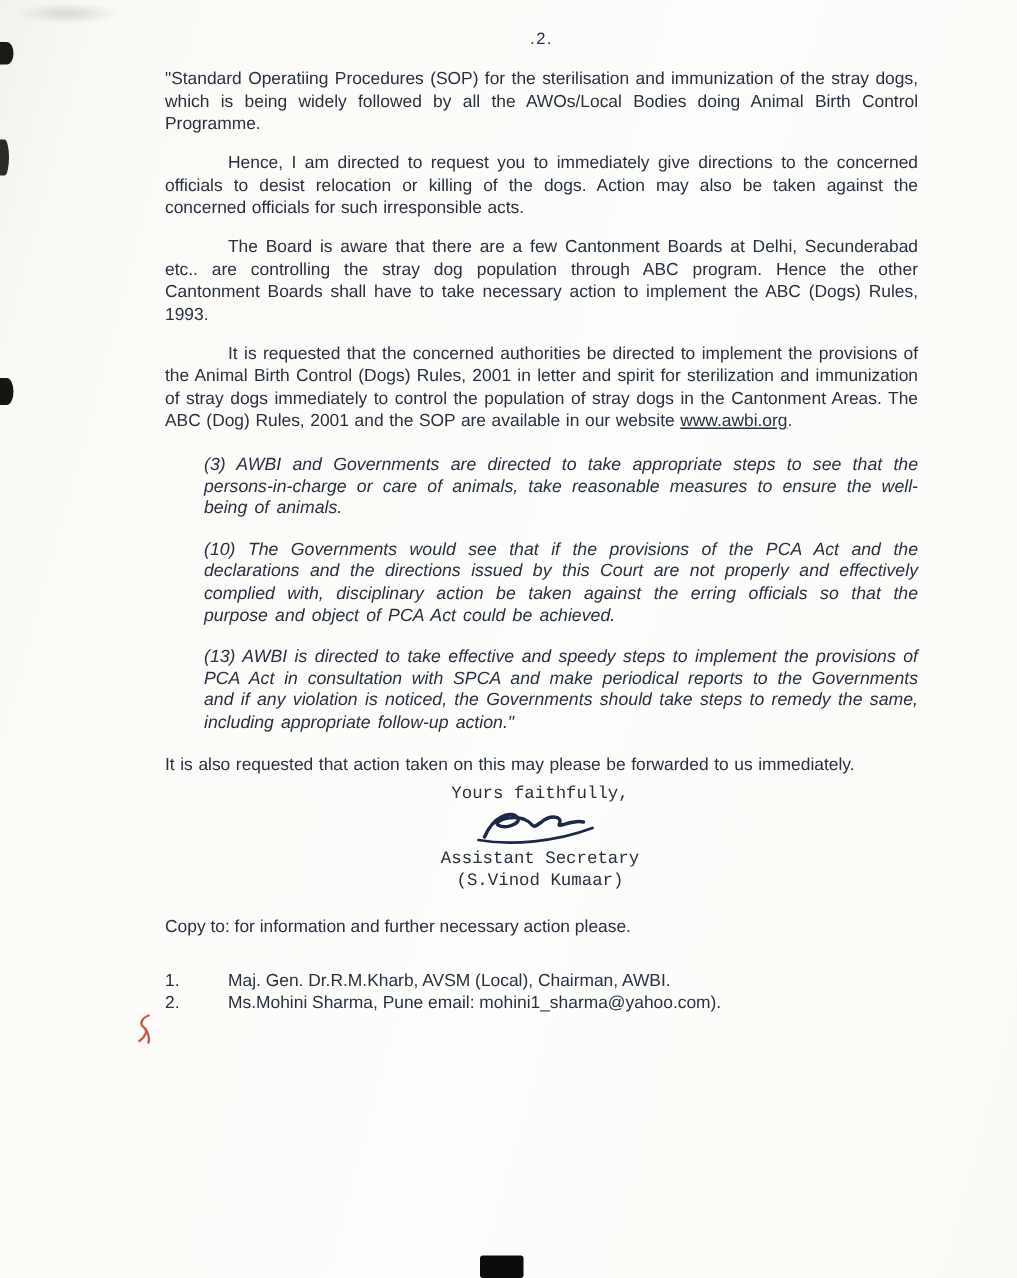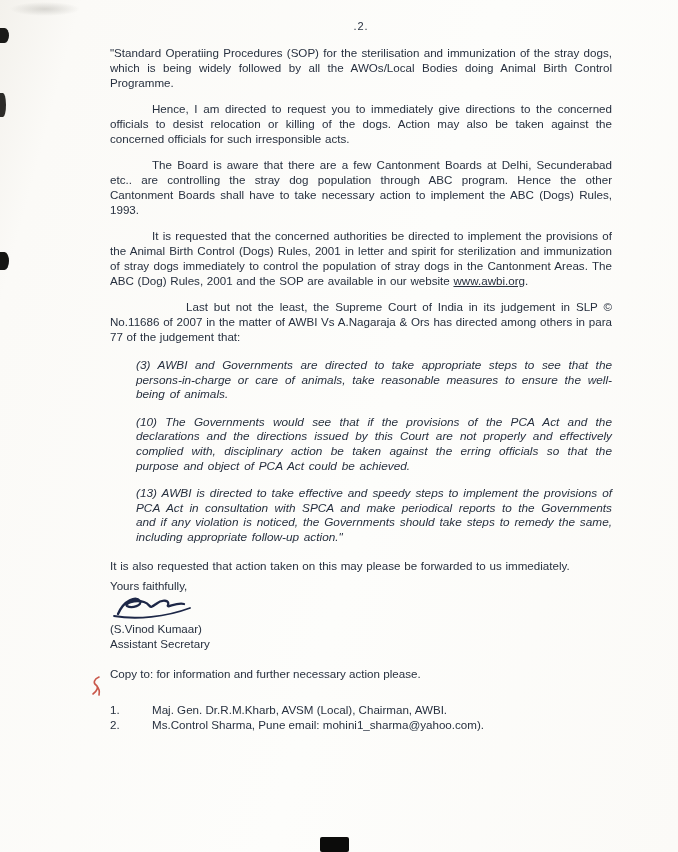--- a/index.html
+++ b/index.html
@@ -37,24 +37,25 @@
   .quote {
     font-size: 11.8px;
     line-height: 14.6px;
     font-style: italic;
     text-align: justify;
     margin-bottom: 13px;
     word-spacing: 1.5px;
   }
   .closing { margin-top: 3px; margin-bottom: 5px; }
   .signoff {
-    text-align: left;
+    text-align: center;
     font-size: 11.6px;
     line-height: 15px;
     margin-right: 2px;
+    font-family: Liberation Mono, monospace;
   }
   .signoff .sig-line { height: 27px; margin: 1px 6px 0 0; }
   .copy-line {
     font-size: 11.6px;
     margin-top: 16px;
   }
   .recipients { margin-top: 22px; }
   .recipient-row {
     display: flex;
     font-size: 11.6px;
@@ -81,52 +82,51 @@
   <div class="page-number">.2.</div>
 
   <p class="para">"Standard Operatiing Procedures (SOP) for the sterilisation and immunization of the stray dogs, which is being widely followed by all the AWOs/Local Bodies doing Animal Birth Control Programme.</p>
 
   <p class="para indent">Hence, I am directed to request you to immediately give directions to the concerned officials to desist relocation or killing of the dogs. Action may also be taken against the concerned officials for such irresponsible acts.</p>
 
   <p class="para indent">The Board is aware that there are a few Cantonment Boards at Delhi, Secunderabad etc.. are controlling the stray dog population through ABC program. Hence the other Cantonment Boards shall have to take necessary action to implement the ABC (Dogs) Rules, 1993.</p>
 
   <p class="para indent"><span>It is requested that the concerned authorities be directed to implement the provisions of the Animal Birth Control (Dogs) Rules, 2001 in letter and spirit for sterilization and immunization of stray dogs immediately to control the population of stray dogs in the Cantonment Areas. The ABC (Dog) Rules, 2001 and the SOP are available in our website </span><span class="link">www.awbi.org</span><span>.</span></p>
 
-  <p class="para indent-big">Last but not the least, the Supreme Court of India in its judgement in SLP © No.11686 of 2007 in the matter of AWBI Vs A.Nagaraja &amp; Ors has directed among others in para 77 of the judgement that:</p>
 
   <div class="quotes">
     <p class="quote">(3) AWBI and Governments are directed to take appropriate steps to see that the persons-in-charge or care of animals, take reasonable measures to ensure the well-being of animals.</p>
     <p class="quote">(10) The Governments would see that if the provisions of the PCA Act and the declarations and the directions issued by this Court are not properly and effectively complied with, disciplinary action be taken against the erring officials so that the purpose and object of PCA Act could be achieved.</p>
     <p class="quote">(13) AWBI is directed to take effective and speedy steps to implement the provisions of PCA Act in consultation with SPCA and make periodical reports to the Governments and if any violation is noticed, the Governments should take steps to remedy the same, including appropriate follow-up action."</p>
   </div>
 
   <p class="para closing">It is also requested that action taken on this may please be forwarded to us immediately.</p>
 
   <div class="signoff">
     <div>Yours faithfully,</div>
     <div class="sig-line">
       <svg width="84" height="27" viewBox="0 0 84 27" aria-hidden="true">
         <path d="M8 20 C14 6, 26 2, 30 7 C33 11, 22 15, 17 12 C14 10, 24 5, 34 8 C42 11, 38 16, 46 10 C52 5, 60 6, 58 11 C56 15, 66 8, 74 10" fill="none" stroke="#1d2747" stroke-width="2.3" stroke-linecap="round"></path>
         <path d="M4 22 C26 26, 56 23, 80 14" fill="none" stroke="#1d2747" stroke-width="1.8" stroke-linecap="round"></path>
       </svg>
     </div>
+    <div>Assistant Secretary</div>
     <div>(S.Vinod Kumaar)</div>
-    <div>Assistant Secretary</div>
   </div>
 
   <p class="copy-line">Copy to: for information and further necessary action please.</p>
 
   <div class="recipients">
     <div class="recipient-row">
       <span class="recipient-num">1.</span>
       <span class="recipient-text">Maj. Gen. Dr.R.M.Kharb, AVSM (Local), Chairman, AWBI.</span>
     </div>
     <div class="recipient-row">
       <span class="recipient-num">2.</span>
-      <span class="recipient-text">Ms.Control Sharma, Pune email: mohini1_sharma@yahoo.com).</span>
+      <span class="recipient-text">Ms.Mohini Sharma, Pune email: mohini1_sharma@yahoo.com).</span>
     </div>
   </div>
 
 </div>
 
 <div class="smudge"></div>
 <div class="artifact a1"></div>
 <div class="artifact a2"></div>
 <div class="artifact a3"></div>
 <div class="artifact a4"></div>

